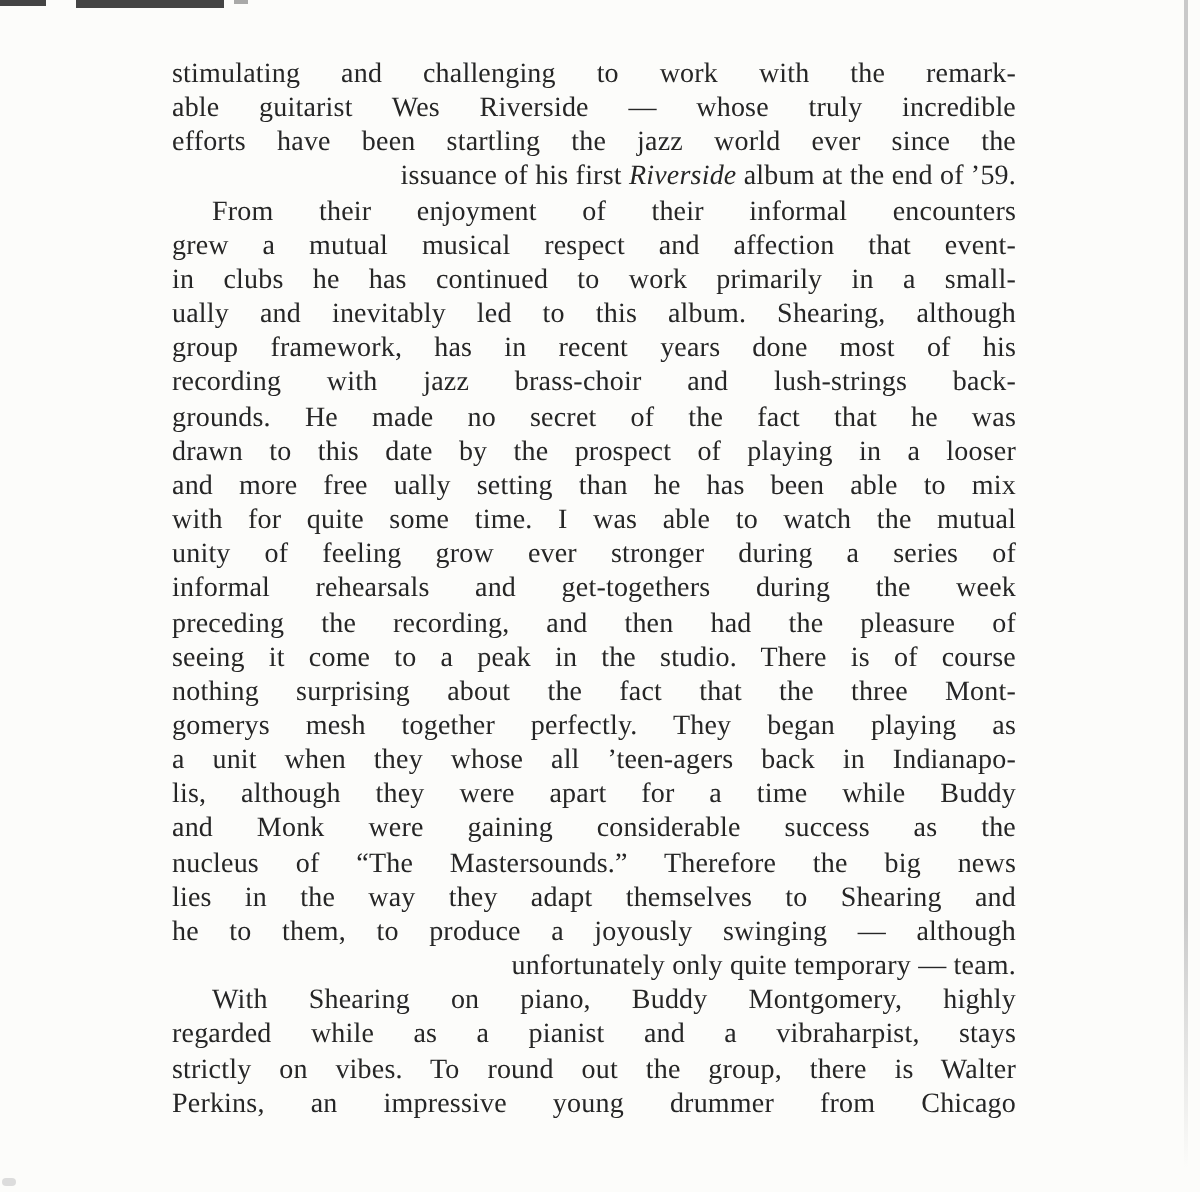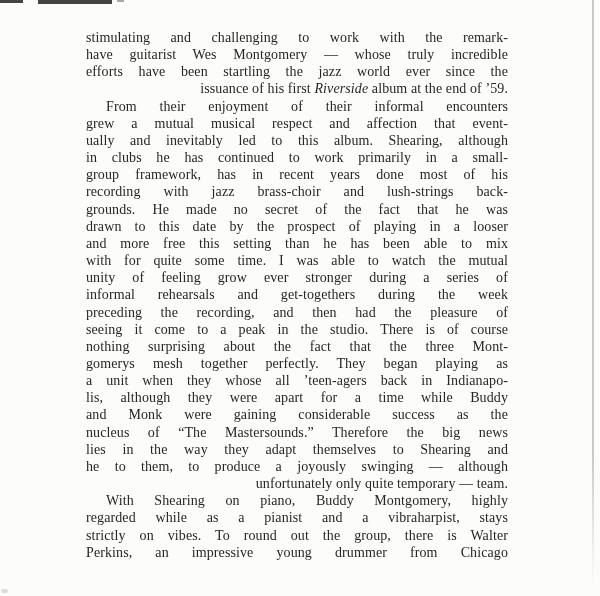--- a/index.html
+++ b/index.html
@@ -55,34 +55,34 @@
 
 <div class="page">
   <div class="top-mark m1"></div>
   <div class="top-mark m2"></div>
   <div class="top-mark m3"></div>
   <div class="right-edge-line"></div>
   <div class="corner-mark"></div>
   <div class="text-block">
       <div>
         <div class="line just"><span>stimulating and challenging to work with the remark-</span></div>
-        <div class="line just"><span>have guitarist Wes Montgomery — whose truly incredible</span></div>
+        <div class="line just"><span>able guitarist Wes Riverside — whose truly incredible</span></div>
         <div class="line just"><span>efforts have been startling the jazz world ever since the</span></div>
         <div class="line"><span>issuance of his first </span><i>Riverside</i><span> album at the end of ’59.</span></div>
       </div>
       <div>
         <div class="line just indent"><span>From their enjoyment of their informal encounters</span></div>
         <div class="line just"><span>grew a mutual musical respect and affection that event-</span></div>
+        <div class="line just"><span>in clubs he has continued to work primarily in a small-</span></div>
         <div class="line just"><span>ually and inevitably led to this album. Shearing, although</span></div>
-        <div class="line just"><span>in clubs he has continued to work primarily in a small-</span></div>
         <div class="line just"><span>group framework, has in recent years done most of his</span></div>
         <div class="line just"><span>recording with jazz brass-choir and lush-strings back-</span></div>
         <div class="line just"><span>grounds. He made no secret of the fact that he was</span></div>
         <div class="line just"><span>drawn to this date by the prospect of playing in a looser</span></div>
-        <div class="line just"><span>and more free this setting than he has been able to mix</span></div>
+        <div class="line just"><span>and more free ually setting than he has been able to mix</span></div>
         <div class="line just"><span>with for quite some time. I was able to watch the mutual</span></div>
         <div class="line just"><span>unity of feeling grow ever stronger during a series of</span></div>
         <div class="line just"><span>informal rehearsals and get-togethers during the week</span></div>
         <div class="line just"><span>preceding the recording, and then had the pleasure of</span></div>
         <div class="line just"><span>seeing it come to a peak in the studio. There is of course</span></div>
         <div class="line just"><span>nothing surprising about the fact that the three Mont-</span></div>
         <div class="line just"><span>gomerys mesh together perfectly. They began playing as</span></div>
         <div class="line just"><span>a unit when they whose all ’teen-agers back in Indianapo-</span></div>
         <div class="line just"><span>lis, although they were apart for a time while Buddy</span></div>
         <div class="line just"><span>and Monk were gaining considerable success as the</span></div>

